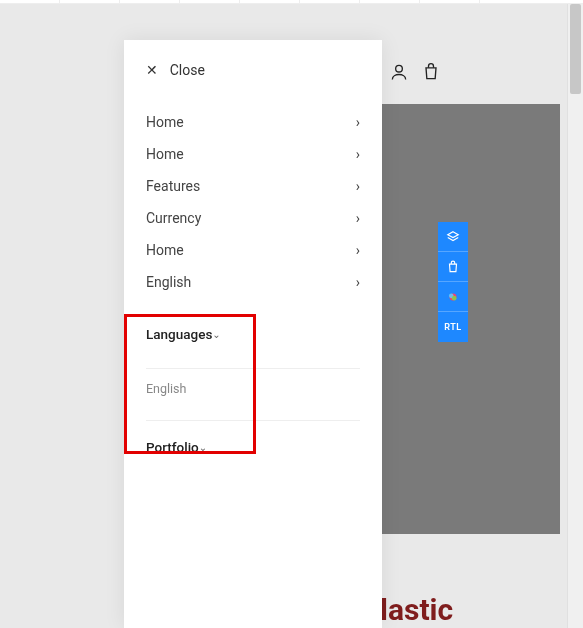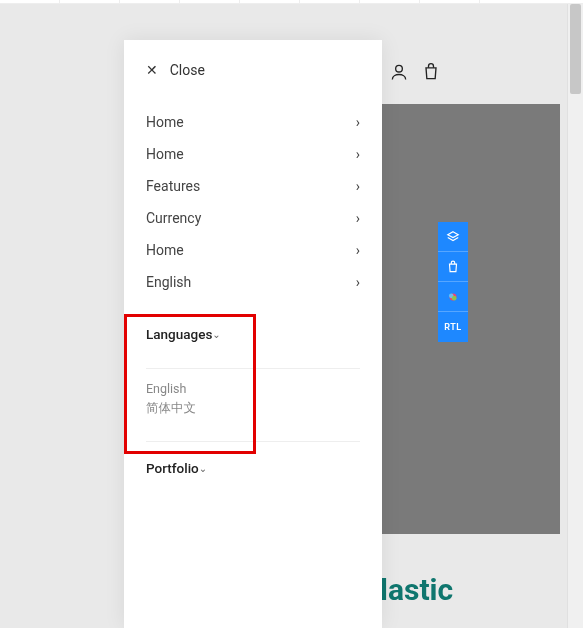--- a/index.html
+++ b/index.html
@@ -31,25 +31,25 @@
   .content-image {
     position: absolute;
     top: 100px;
     left: 380px;
     width: 180px;
     height: 430px;
     background: #7a7a7a;
   }
   .content-text {
     position: absolute;
-    top: 568px;
+    top: 588px;
     left: 380px;
     font-size: 30px;
     font-weight: 700;
-    color: #0f766e;
+    color: #7f1d1d;
   }
   .drawer {
     position: absolute;
     top: 40px;
     left: 124px;
     width: 258px;
     height: 588px;
     background: #fff;
     box-shadow: 0 0 20px rgba(0,0,0,0.08);
   }
@@ -249,21 +249,20 @@
 
   <div class="section">
     <div class="section-title">
       <span>Languages</span>
       <span class="caret">⌄</span>
     </div>
   </div>
   <div class="divider"></div>
   <ul class="lang-list">
     <li>English</li>
-    <li>简体中文</li>
   </ul>
   <div class="divider"></div>
 
   <div class="section">
     <div class="section-title">
       <span>Portfolio</span>
       <span class="caret">⌄</span>
     </div>
   </div>
 </div>

